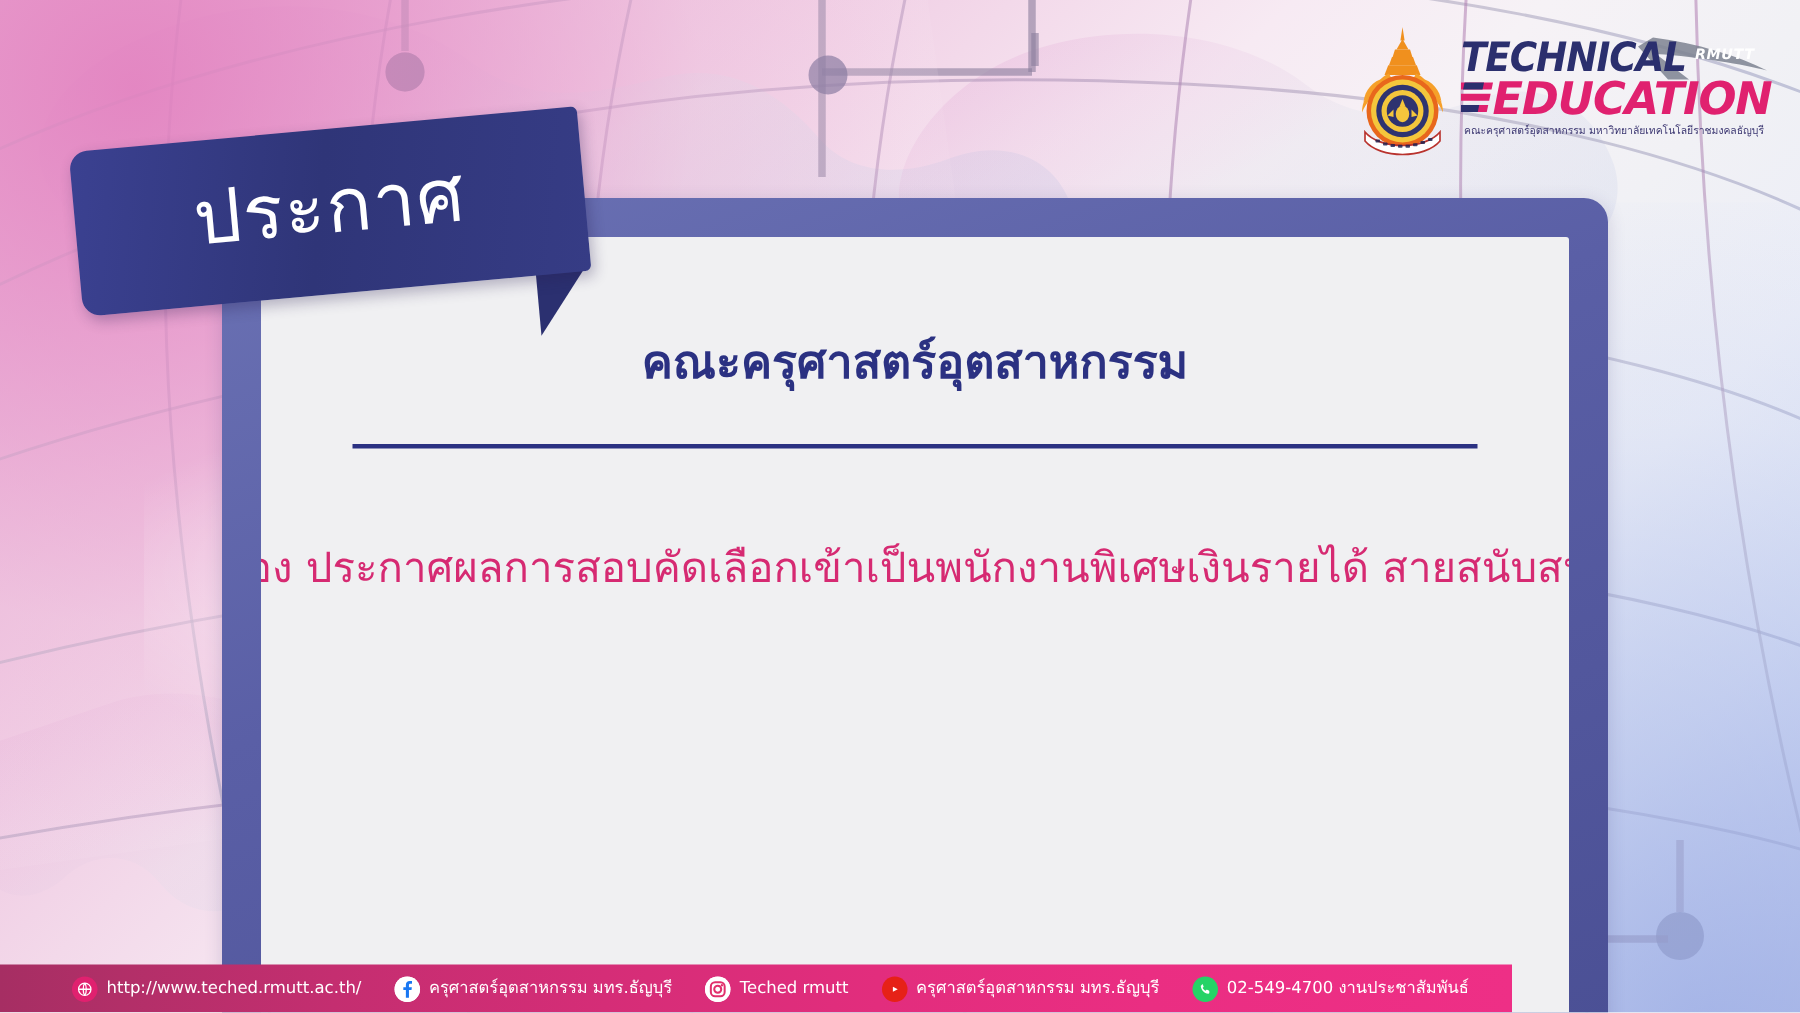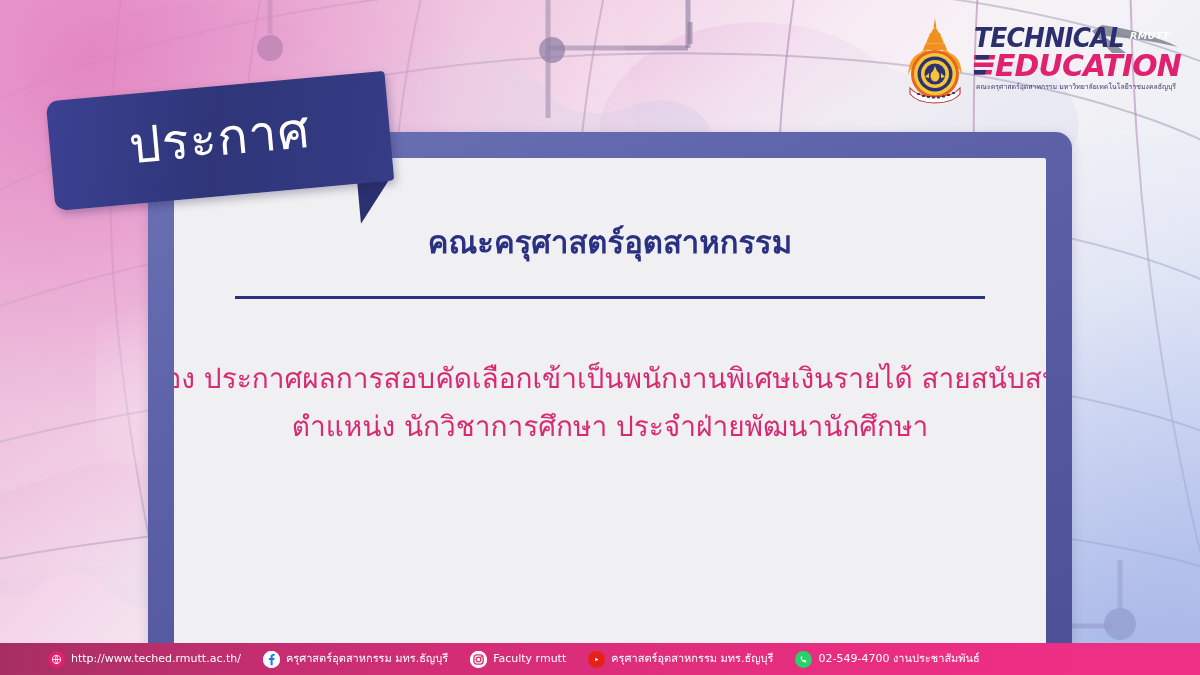--- a/index.html
+++ b/index.html
@@ -186,21 +186,21 @@
   }
   .emblem { width: 66px; height: 92px; }
 
   .logo-text { position: relative; width: 210px; height: 86px; }
   .logo-svg { position: absolute; left: 0; top: 0; }
 
   
   .footer {
     position: absolute;
     left: 0; bottom: 0;
-    width: 1200px; height: 32px;
+    width: 1008px; height: 32px;
     background: linear-gradient(90deg,
       #a62e63 0%, #b22f68 8%, #c42e70 22%,
       #d52d77 40%, #e22d7d 58%, #ea2e82 76%, #ee2f86 100%);
     display: flex;
     align-items: center;
     gap: 0;
     padding-left: 48px;
     z-index: 9;
   }
   .f-item {
@@ -395,21 +395,20 @@
   <div class="card-frame">
     <div class="card-inner">
       <div class="card-content">
 
         <div class="head-line">คณะครุศาสตร์อุตสาหกรรม</div>
 
         <div class="divider"></div>
 
         <div class="body-block">
           <div class="body-line">เรื่อง ประกาศผลการสอบคัดเลือกเข้าเป็นพนักงานพิเศษเงินรายได้ สายสนับสนุน</div>
-          <div class="body-line">ตำแหน่ง นักวิชาการศึกษา ประจำฝ่ายพัฒนานักศึกษา</div>
         </div>
 
       </div>
     </div>
   </div>
 
   <div class="ribbon-wrap">
     <div class="ribbon-tail"></div>
     <div class="ribbon">
       <div class="ribbon-body"></div>
@@ -442,21 +441,21 @@
 
     <div class="f-item">
       <span class="f-ico" style="background:#ffffff;">
         <svg width="17" height="17" viewBox="0 0 24 24">
           <circle cx="12" cy="12" r="12" fill="#ffffff"></circle>
           <rect x="5.5" y="5.5" width="13" height="13" rx="4" fill="none" stroke="#e1306c" stroke-width="1.9"></rect>
           <circle cx="12" cy="12" r="3.3" fill="none" stroke="#e1306c" stroke-width="1.9"></circle>
           <circle cx="15.9" cy="8.2" r="1.1" fill="#e1306c"></circle>
         </svg>
       </span>
-      <span class="f-label">Faculty rmutt</span>
+      <span class="f-label">Teched rmutt</span>
     </div>
 
 
     <div class="f-item">
       <span class="f-ico" style="background:#e62117;">
         <svg width="11" height="11" viewBox="0 0 24 24">
           <path d="M9.3 8.2 L16.4 12 L9.3 15.8 Z" fill="#ffffff"></path>
         </svg>
       </span>
       <span class="f-label">ครุศาสตร์อุตสาหกรรม มทร.ธัญบุรี</span>

